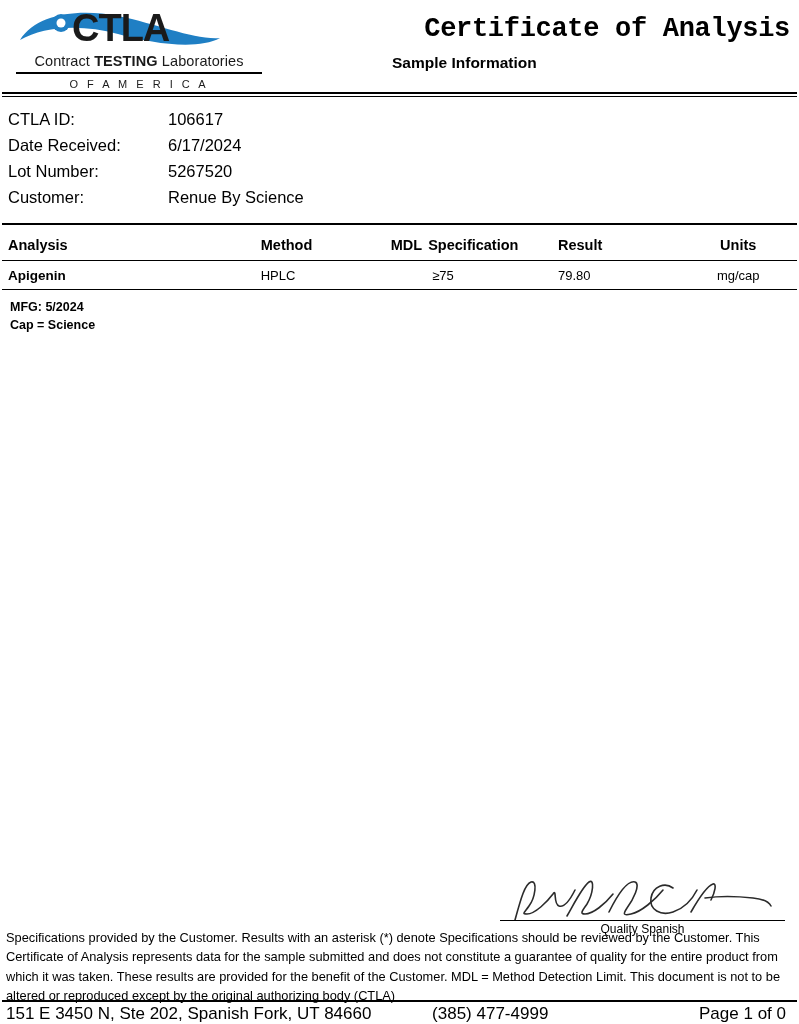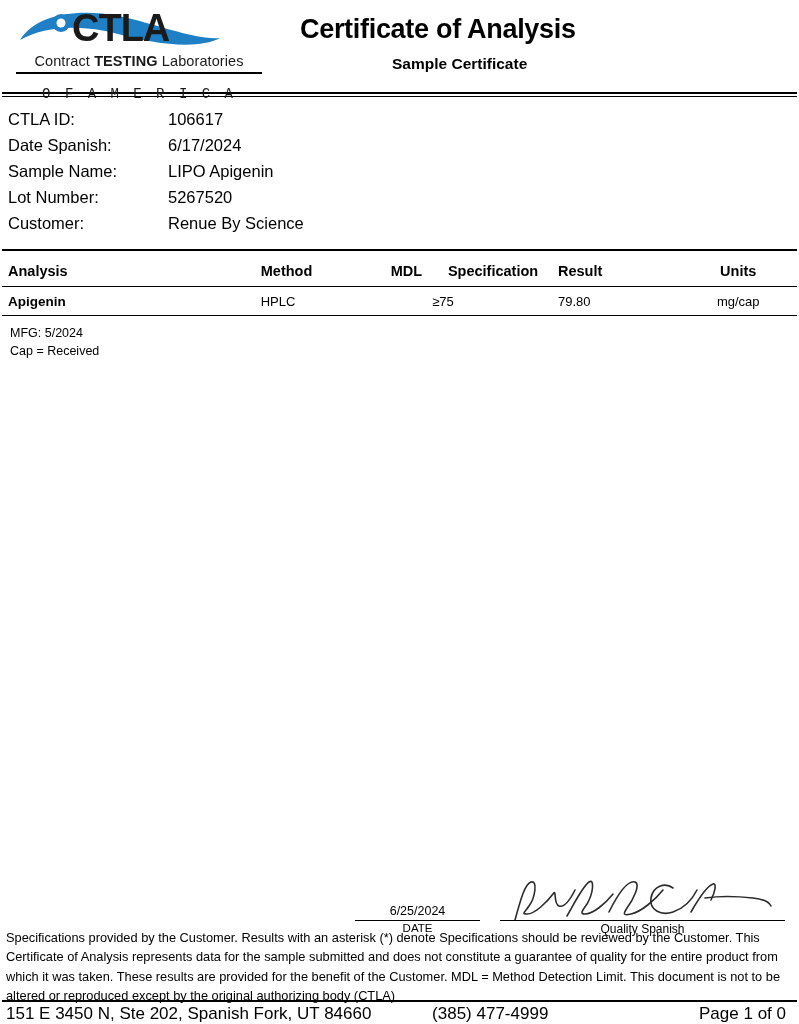--- a/index.html
+++ b/index.html
@@ -60,37 +60,37 @@
     margin-top: 1px;
     letter-spacing: 0.1px;
   }
   .logo-sub .b { font-weight: bold; }
   .logo-rule {
     height: 2px;
     background: #000;
     margin: 3px 2px 0 2px;
   }
   .logo-oa {
-    font-size: 14px;
+    font-size: 11px;
     letter-spacing: 3px;
-    margin-top: 12px;
+    margin-top: 4px;
     color: #1a1a1a;
-    font-family: Liberation Mono, monospace;
   }
   .title-block {
     position: absolute;
     left: 300px;
     top: 14px;
     width: 490px;
   }
   .doc-title {
     font-size: 27px;
     font-weight: bold;
-    text-align: left;
+    text-align: right;
     letter-spacing: -0.3px;
+    font-family: Liberation Mono, monospace;
   }
   .doc-subtitle {
     font-size: 15.5px;
     font-weight: bold;
     margin-top: 10px;
     padding-left: 92px;
   }
 
   .rule-thick {
     border-top: 2px solid #000;
@@ -140,38 +140,39 @@
   }
   .results thead th {
     font-size: 14.5px;
     font-weight: bold;
     padding: 8px 0 7px 0;
     border-bottom: 1px solid #000;
   }
   .results .c-analysis { text-align: left; padding-left: 6px; width: 254px; }
   .results .c-method   { text-align: left; width: 118px; }
   .results .c-mdl      { text-align: right; width: 44px; padding-right: 6px;}
-  .results .c-spec     { text-align: center; width: 126px; }
+  .results .c-spec     { text-align: left; width: 126px; }
   .results .c-result   { text-align: left; width: 122px; }
   .results .c-units    { text-align: center; width: 118px; }
 
   .results tbody td {
     padding: 7px 0 6px 0;
     border-bottom: 1px solid #000;
     font-size: 13px;
   }
   .results tbody td.c-analysis { font-weight: bold; font-size: 13.5px;}
   .results tbody td.c-mdl { text-align: right; }
   .results tbody td.c-spec { text-align: left; padding-left: 4px;}
   .results tbody td.c-units { text-align: center; }
 
   .notes {
     padding: 8px 0 0 8px;
     font-size: 12.5px;
     line-height: 1.45;
+    font-weight: bold;
   }
 
   
   .sig-area {
     position: absolute;
     left: 0;
     right: 0;
     top: 880px;
     height: 48px;
   }
@@ -258,42 +259,38 @@
         </svg>
         <div class="logo-word">CTLA</div>
       </div>
       <div class="logo-sub"><span>Contract </span><span class="b">TESTING</span><span> Laboratories</span></div>
       <div class="logo-rule"></div>
       <div class="logo-oa">O F   A M E R I C A</div>
     </div>
 
     <div class="title-block">
       <div class="doc-title">Certificate of Analysis</div>
-      <div class="doc-subtitle">Sample Certificate</div>
+      <div class="doc-subtitle">Sample Information</div>
     </div>
   </div>
 
   <div class="rule-thick"></div>
   <div style="height:2px"></div>
   <div class="rule-thin"></div>
 
   <div class="sample-info">
     <table>
       <tbody>
         <tr>
           <td class="label">CTLA ID:</td>
           <td class="value">106617</td>
         </tr>
         <tr>
-          <td class="label">Date Spanish:</td>
+          <td class="label">Date Received:</td>
           <td class="value">6/17/2024</td>
-        </tr>
-        <tr>
-          <td class="label">Sample Name:</td>
-          <td class="value">LIPO Apigenin</td>
         </tr>
         <tr>
           <td class="label">Lot Number:</td>
           <td class="value">5267520</td>
         </tr>
         <tr>
           <td class="label">Customer:</td>
           <td class="value">Renue By Science</td>
         </tr>
       </tbody>
@@ -321,29 +318,25 @@
           <td class="c-mdl"></td>
           <td class="c-spec">≥75</td>
           <td class="c-result">79.80</td>
           <td class="c-units">mg/cap</td>
         </tr>
       </tbody>
     </table>
 
     <div class="notes">
       <div>MFG: 5/2024</div>
-      <div>Cap = Received</div>
+      <div>Cap = Science</div>
     </div>
   </div>
 
   <div class="sig-area">
-    <div class="sig-date">
-      <div class="sig-date-line">6/25/2024</div>
-      <div class="sig-date-label">DATE</div>
-    </div>
 
     <svg class="sig-svg" width="270" height="60" viewBox="0 0 270 60">
       <g fill="none" stroke="#2b2b2b" stroke-width="1.6" stroke-linecap="round">
         <path d="M10 48 C 16 26, 20 12, 26 10 C 33 8, 30 26, 24 34 C 20 40, 16 42, 22 42 C 30 42, 42 30, 48 22 C 52 16, 48 32, 54 34 C 60 36, 66 26, 70 18"></path>
         <path d="M62 44 C 70 30, 78 14, 84 10 C 90 6, 88 22, 82 32 C 78 38, 74 42, 80 42 C 88 42, 100 32, 108 22"></path>
         <path d="M104 40 C 112 24, 122 8, 130 10 C 136 12, 128 28, 122 36 C 118 42, 118 44, 126 42 C 136 40, 150 28, 158 18"></path>
         <path d="M168 16 C 160 10, 148 14, 146 26 C 144 38, 156 44, 168 40 C 180 36, 188 26, 192 18"></path>
         <path d="M186 40 C 194 26, 202 14, 208 12 C 212 11, 210 20, 206 28"></path>
         <path d="M200 26 C 214 24, 230 24, 248 26 C 258 27, 264 30, 266 34"></path>
       </g>

